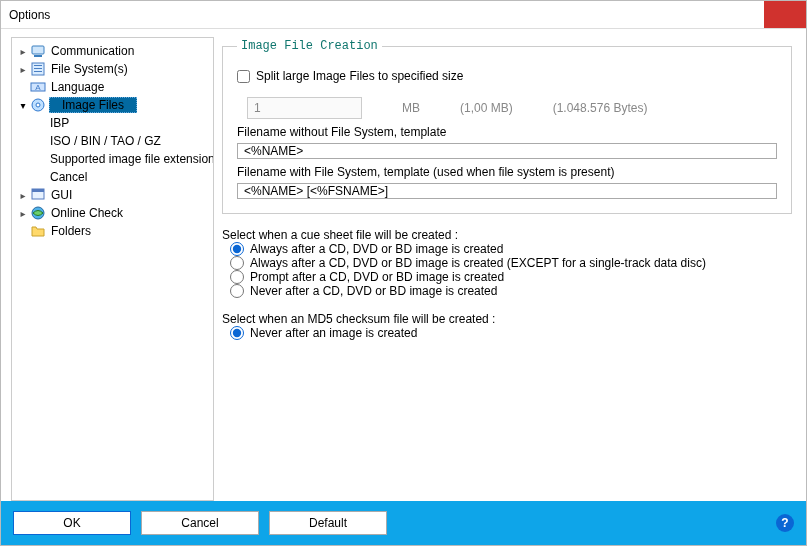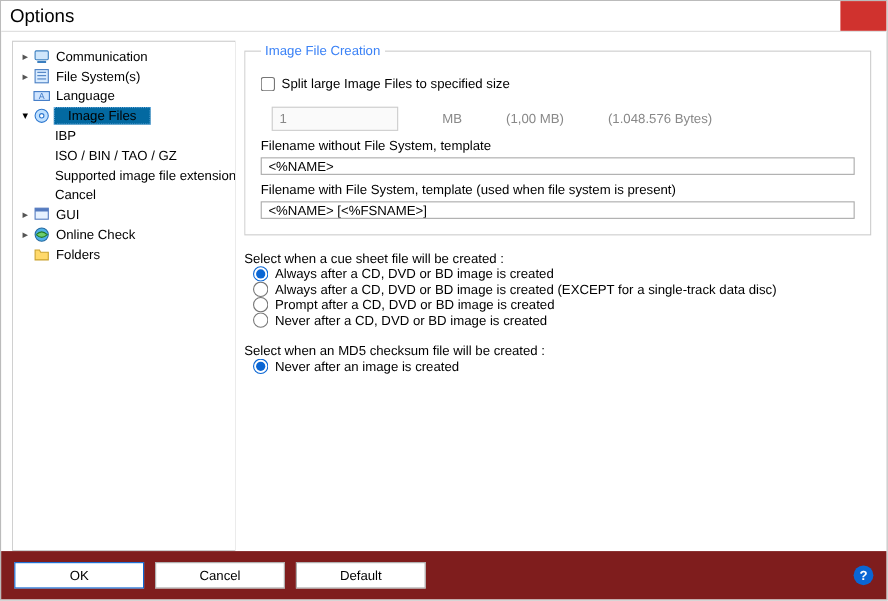--- a/index.html
+++ b/index.html
@@ -16,21 +16,21 @@
   }
   
   .titlebar {
     height: 28px;
     background: #fff;
     border-bottom: 1px solid #ddd;
     display: flex;
     align-items: center;
     padding-left: 8px;
   }
-  .titlebar-title { flex: 1; font-size: 17px; }
+  .titlebar-title { flex: 1; font-size: 12px; }
   .titlebar-close {
     width: 42px; height: 27px;
     background: #d0322e;
     color: #fff;
     display: flex; align-items: center; justify-content: center;
     cursor: pointer;
     font-size: 14px;
   }
   
   .main {
@@ -77,21 +77,22 @@
   
   fieldset.group {
     border: 1px solid #ccc;
     border-radius: 0;
     padding: 10px 14px 14px 14px;
     margin: 2px 0 14px 0;
   }
   fieldset.group > legend {
     padding: 0 4px;
     font-size: 12px;
-    color: #3b82f6;
+    color: #0f766e;
+    font-family: Liberation Mono, monospace;
   }
   .row { display:flex; align-items:center; gap:6px; margin-top:6px; }
   .chk { width:13px; height:13px; }
   .num-input {
     width:115px; height:22px;
     border:1px solid #ccc; color:#888;
     padding:0 6px; font-size:12px;
   }
   .unit-lbl, .hint-lbl { color:#888; }
   .inline-row { display:flex; align-items:center; gap:40px; margin:14px 0 0 10px; }
@@ -112,21 +113,21 @@
     width:14px; height:14px;
     accent-color:#0a66d4;
   }
   
   .bottom {
     position:absolute; left:0; right:0; bottom:0;
     height:44px;
     display:flex; align-items:center;
     padding:0 12px;
     gap:10px;
-    background:#7f1d1d;
+    background:#0ea5e9;
   }
   .btn {
     width:118px; height:24px;
     border:1px solid #aaa;
     background:#fff;
     font-size:12px;
     cursor:pointer;
   }
   .btn-ok { border:1px solid #0a66d4; }
   .help-spot {

